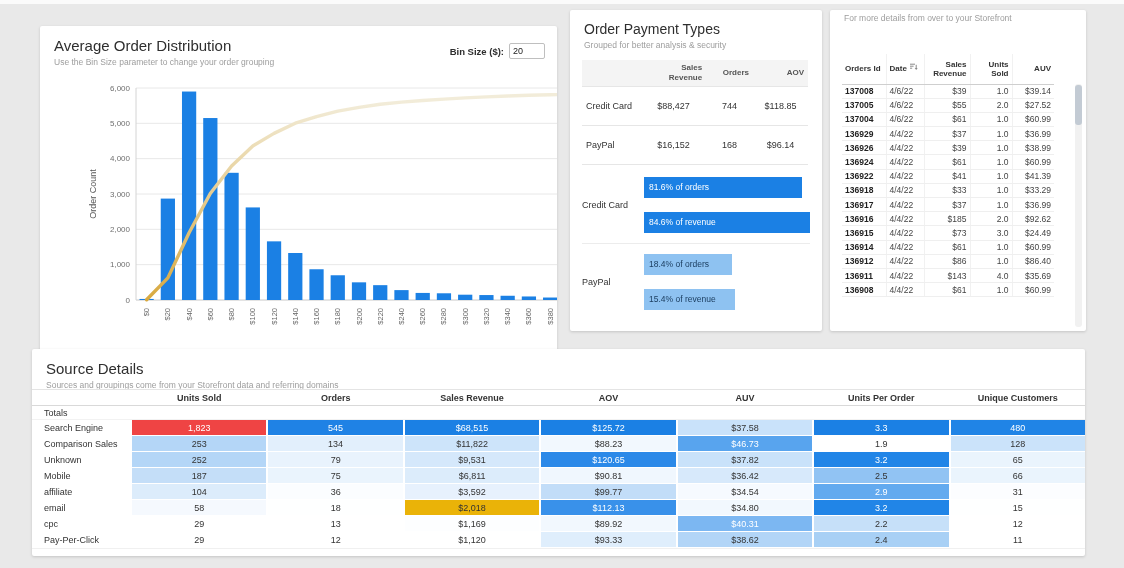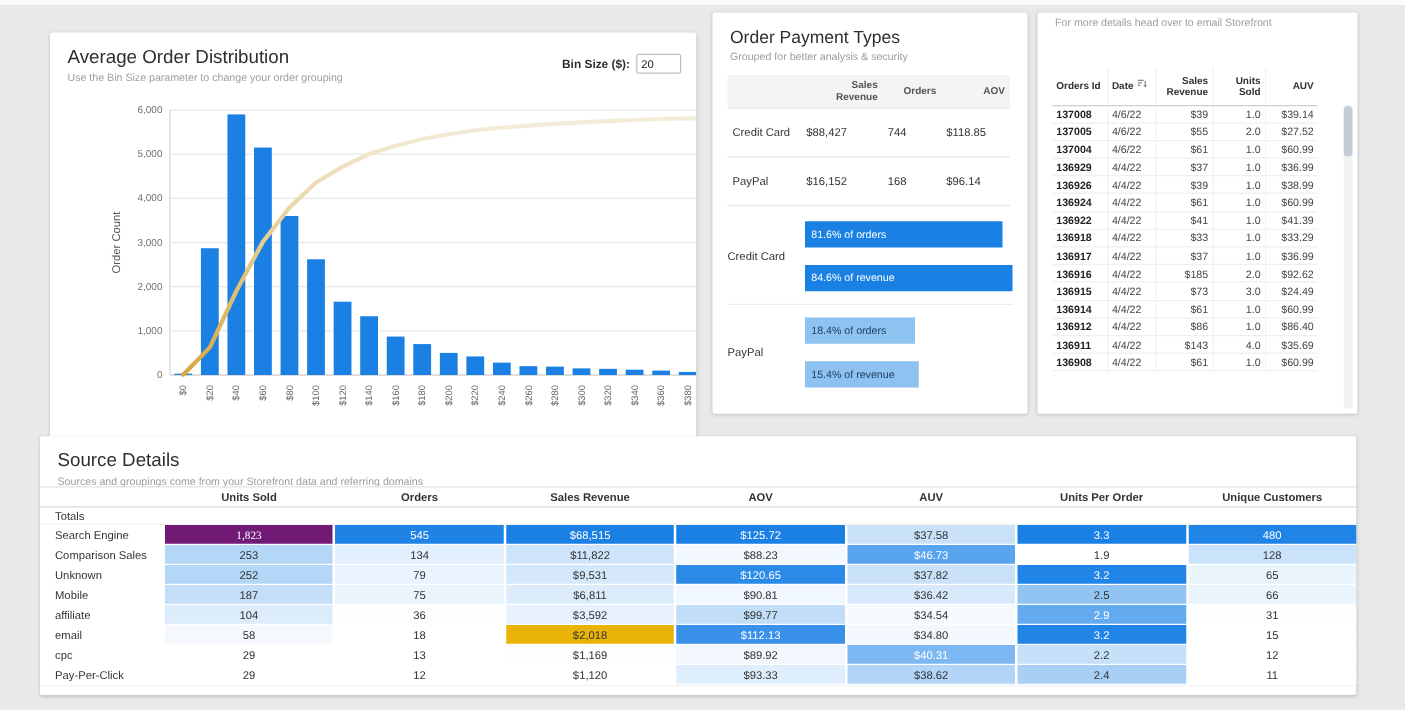--- a/index.html
+++ b/index.html
@@ -18,21 +18,21 @@
   .bin-control{position:absolute;top:17px;right:12px;display:flex;align-items:center;gap:5px}
   .bin-label{font-size:9.5px;color:#2e2e2e;font-weight:bold}
   .bin-input{width:36px;height:16px;border:1px solid #bfbfbf;border-radius:2px;font-size:9px;padding:0 3px;color:#222;font-family:inherit}
   
   #histogram-svg{position:absolute;left:0;top:48px;width:517px;height:266px}
   #histogram-svg text{font-family:inherit}
   
   .pay-table{width:226px;margin:10px 12px 0;border-collapse:collapse;table-layout:fixed}
   .pay-table th{background:#f4f4f4;height:26px;font-size:8px;color:#555;font-weight:bold;text-align:right;vertical-align:middle;white-space:pre-line;padding:2px 4px;line-height:1.2}
   .pay-table th:first-child{text-align:left}
-  .pay-table td{font-size:9px;color:#333;text-align:left;padding:14px 4px;border-top:1px solid #e6e6e6;white-space:nowrap}
+  .pay-table td{font-size:9px;color:#333;text-align:center;padding:14px 4px;border-top:1px solid #e6e6e6;white-space:nowrap}
   .pay-table td.lbl{text-align:left}
   .pay-table tr:last-child td{border-bottom:1px solid #e6e6e6}
   
   .bars-wrap{margin:2px 12px 0}
   .bar-group{display:flex;align-items:center;gap:4px;padding:10px 0}
   .bar-group + .bar-group{border-top:1px solid #ececec}
   .bar-group-label{width:58px;flex:none;font-size:9px;color:#333}
   .bar-stack{flex:1;display:flex;flex-direction:column;gap:14px}
   .share-bar{height:21px;line-height:21px;padding-left:5px;font-size:8.5px;white-space:nowrap;overflow:visible}
   .share-bar.strong{background:#1b80e4;color:#fff}
@@ -188,21 +188,21 @@
         <div class="bar-group-label">PayPal</div>
         <div class="bar-stack">
           <div class="share-bar light" style="width: 53%;">18.4% of orders</div>
           <div class="share-bar light" style="width: 55%;">15.4% of revenue</div>
         </div>
       </div>
     </div>
 </section>
 
 <section class="card" id="card-transactions">
-  <div class="card-sub">For more details head over to email Storefront</div>
+  <div class="card-sub">For more details from over to your Storefront</div>
   <div class="tx-wrap">
     <table class="tx-table" id="tx-table">
         <colgroup>
           <col style="width: 44px;">
           <col style="width: 38px;">
           <col style="width: 46px;">
           <col style="width: 42px;">
           <col style="width: 42px;">
         </colgroup>
         <thead>
@@ -347,21 +347,21 @@
         <div class="src-hcell">AUV</div>
         <div class="src-hcell">Units Per Order</div>
         <div class="src-hcell">Unique Customers</div>
       </div>
     <div class="src-totals">
       <span>Totals</span>
     </div>
     <div id="src-rows">
         <div class="src-row">
           <div class="src-label">Search Engine</div>
-          <div class="src-cell" style="background: #701a75; color: rgb(255, 255, 255); font-family: Liberation Serif, serif;">1,823</div>
+          <div class="src-cell" style="background: #ef4444; color: rgb(255, 255, 255);">1,823</div>
           <div class="src-cell" style="background: rgb(31, 130, 229); color: rgb(255, 255, 255);">545</div>
           <div class="src-cell" style="background: rgb(27, 128, 228); color: rgb(255, 255, 255);">$68,515</div>
           <div class="src-cell" style="background: rgb(27, 128, 228); color: rgb(255, 255, 255);">$125.72</div>
           <div class="src-cell" style="background: rgb(201, 226, 250); color: rgb(51, 51, 51);">$37.58</div>
           <div class="src-cell" style="background: rgb(27, 128, 228); color: rgb(255, 255, 255);">3.3</div>
           <div class="src-cell" style="background: rgb(32, 132, 230); color: rgb(255, 255, 255);">480</div>
         </div>
         <div class="src-row">
           <div class="src-label">Comparison Sales</div>
           <div class="src-cell" style="background: rgb(180, 214, 247); color: rgb(51, 51, 51);">253</div>

